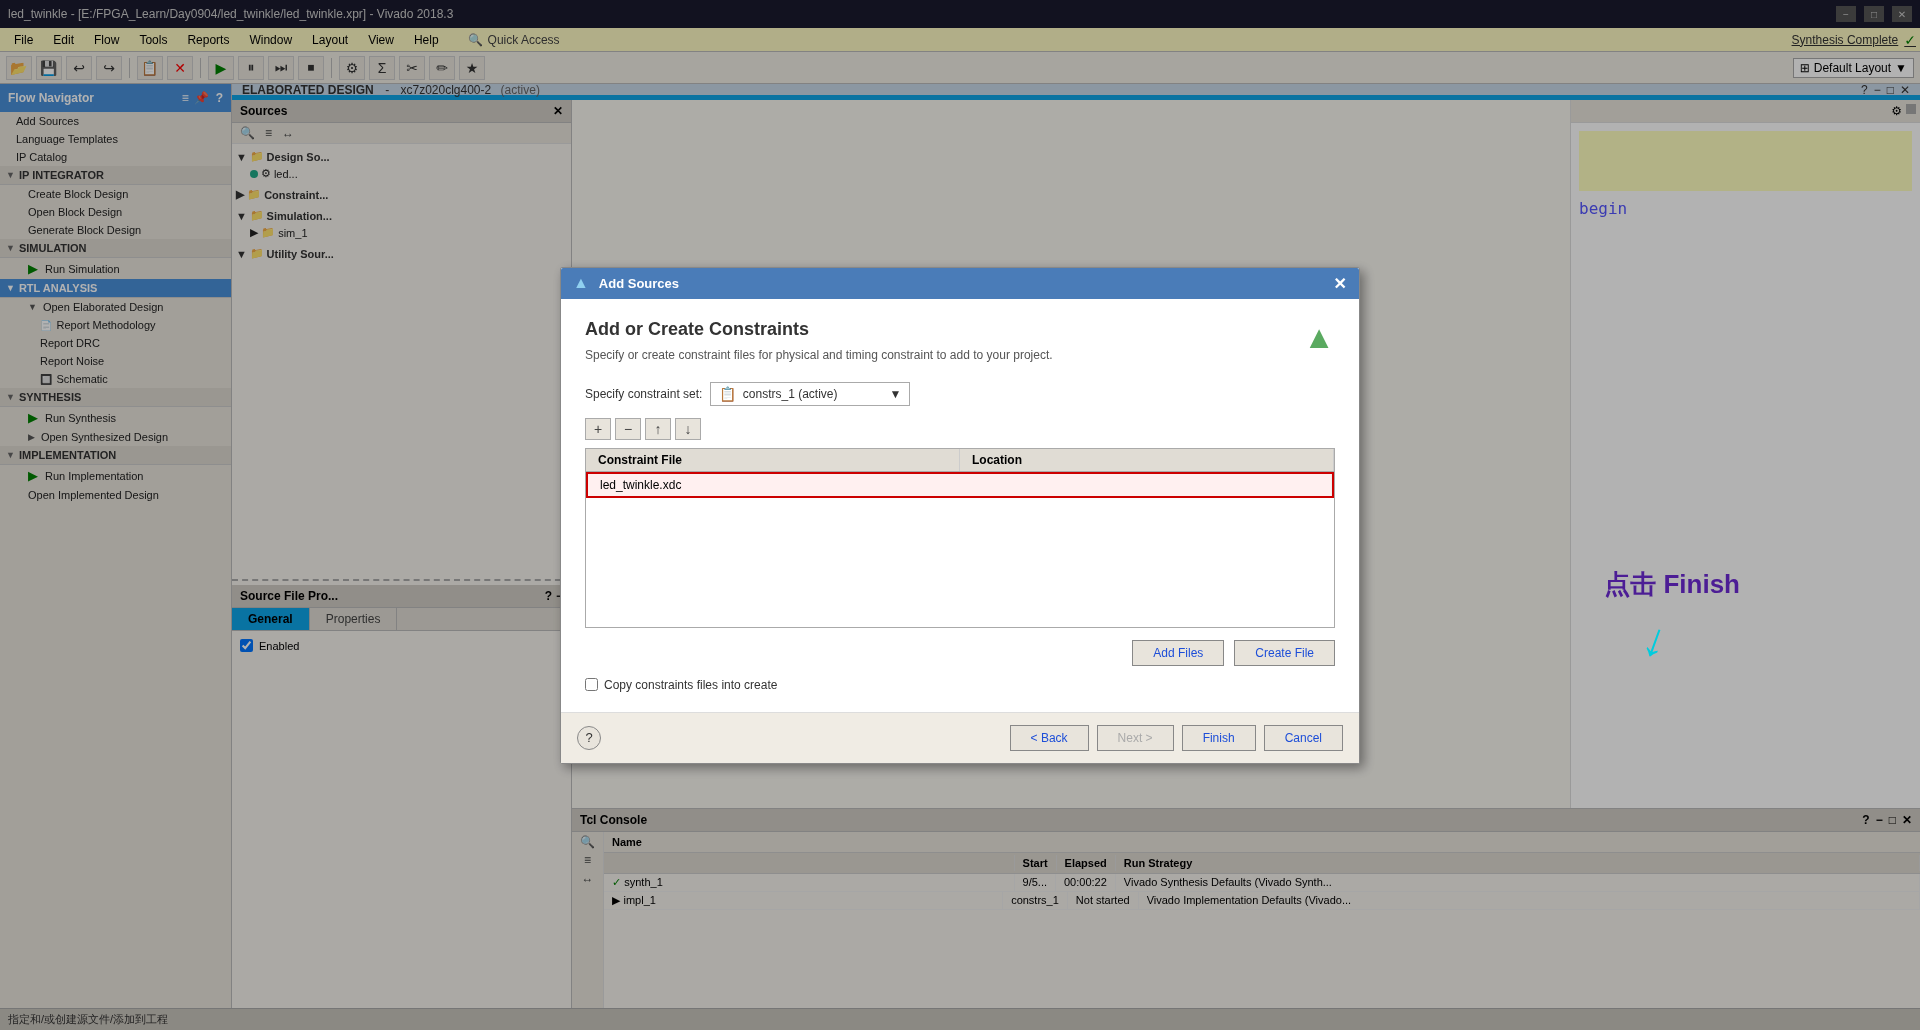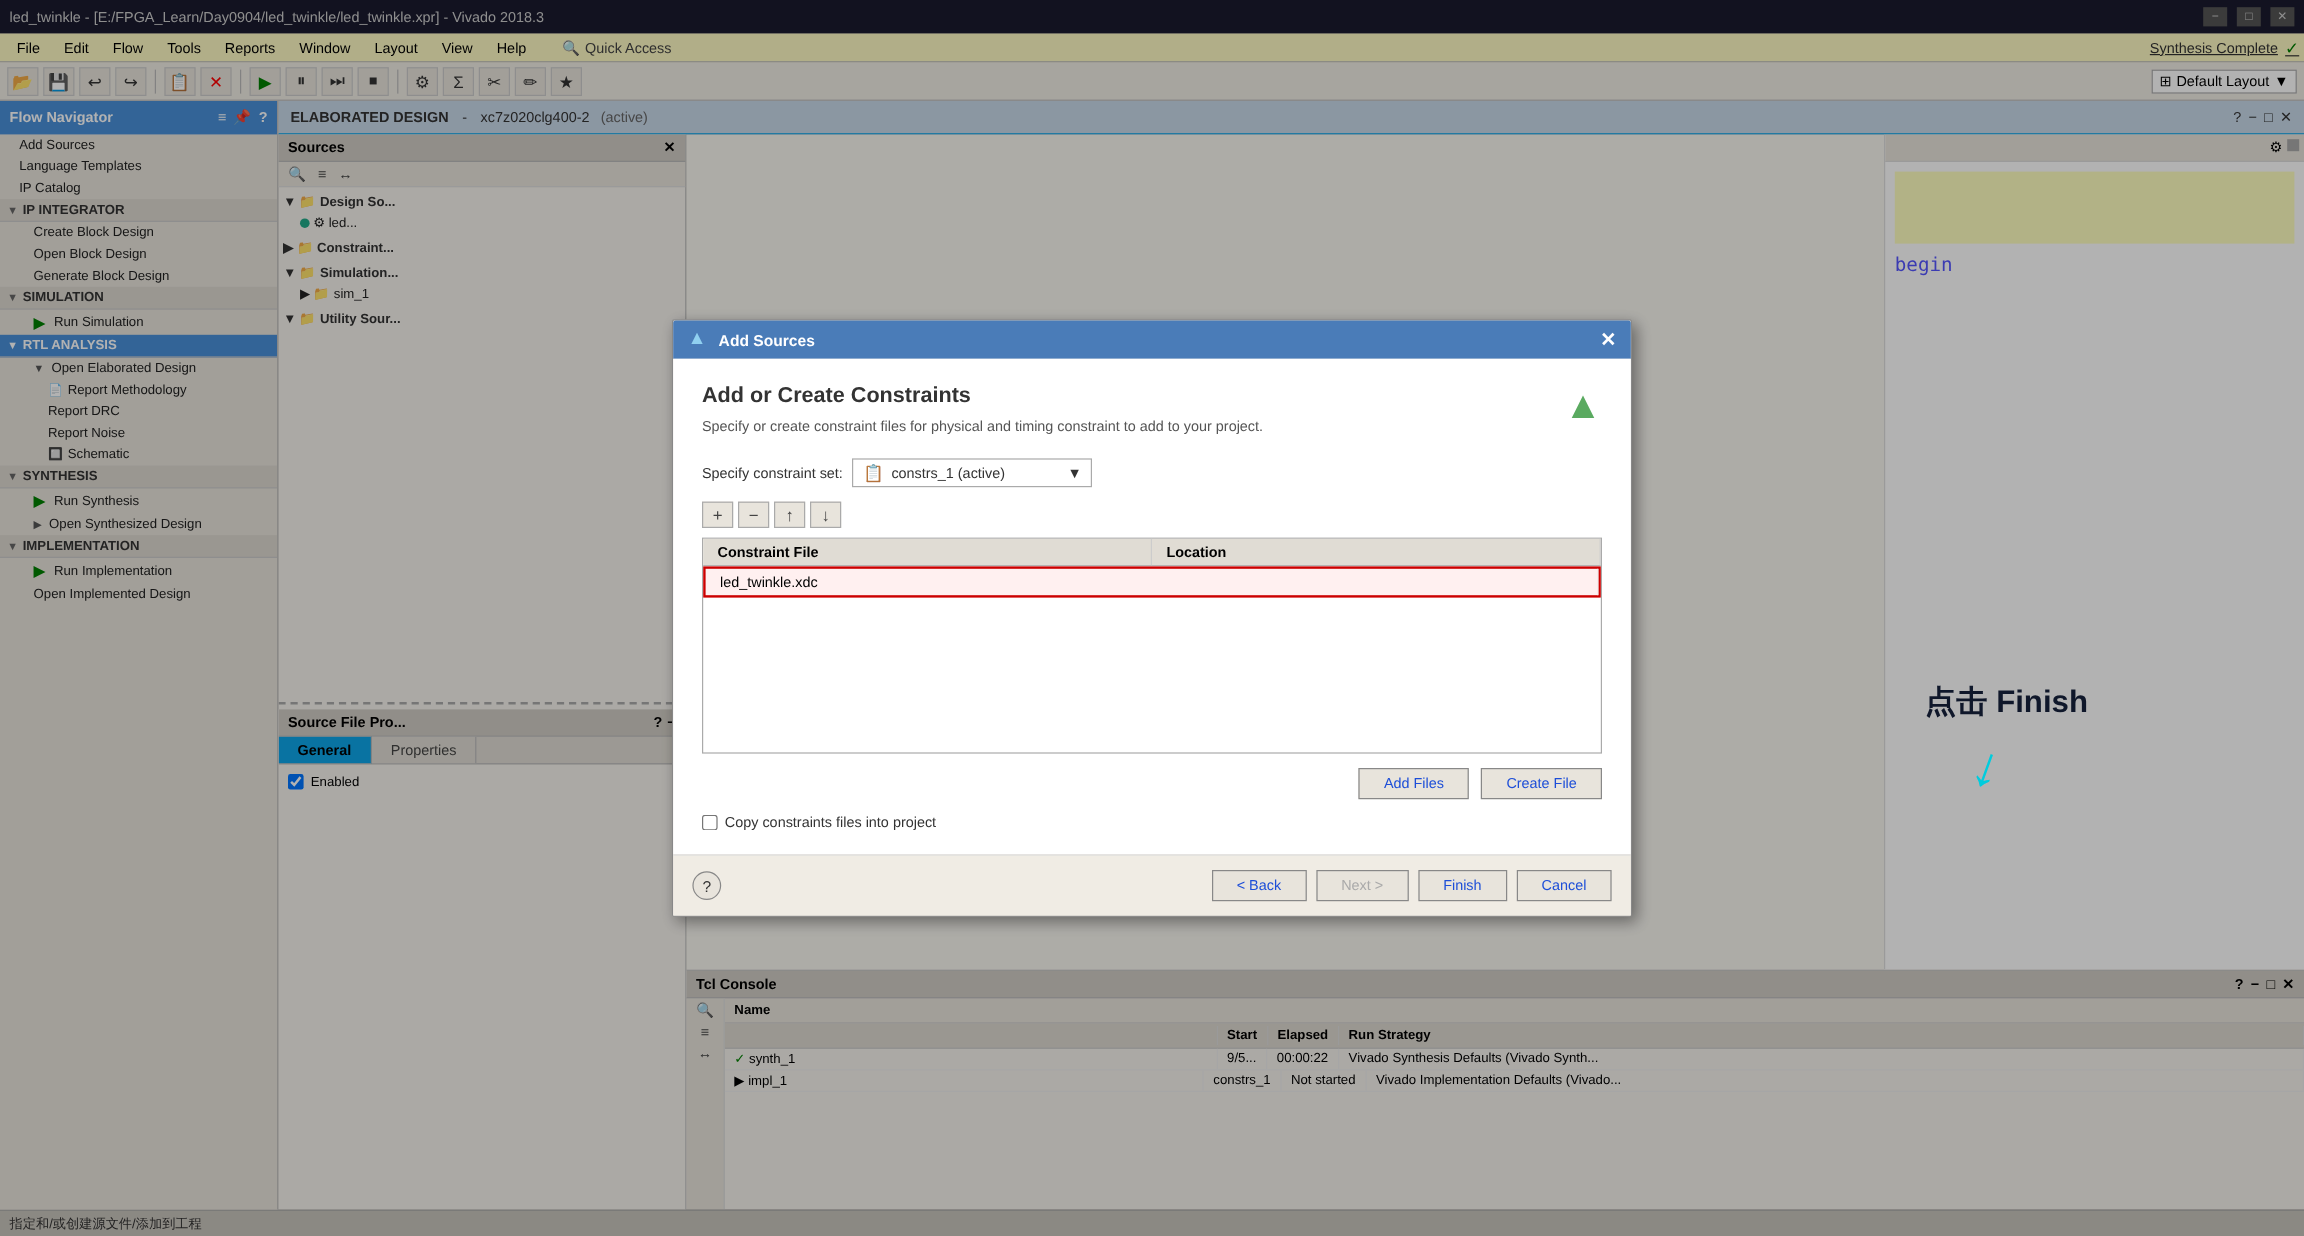--- a/index.html
+++ b/index.html
@@ -148,25 +148,25 @@
       flex-direction: column;
       overflow: hidden;
     }
 
     
     #elab-header {
       background: #c8d8e8;
       padding: 4px 10px;
       font-size: 12px;
       color: #333;
-      border-bottom: 1px solid #0ea5e9;
+      border-bottom: 5px solid #0ea5e9;
       display: flex;
       align-items: center;
       justify-content: space-between;
-      height: 28px;
+      height: 16px;
     }
     #elab-header .elab-title { font-weight: bold; }
     #sources-panel {
       width: 340px;
       background: #f5f2ed;
       border-right: 1px solid #bbb;
       display: flex;
       flex-direction: column;
     }
     #sources-header {
@@ -811,32 +811,32 @@
         </div>
       </div>
 
       <div style="display:flex;justify-content:flex-end;gap:10px;margin-top:12px;">
         <button class="modal-btn">Add Files</button>
         <button class="modal-btn">Create File</button>
       </div>
 
       <div class="modal-checkbox-row">
         <input type="checkbox" style="">
-        <span>Copy constraints files into project</span>
+        <span>Copy constraints files into create</span>
       </div>
     </div>
 
     <div id="modal-footer">
       <div class="help-btn">?</div>
       <div class="footer-btns">
         <button class="modal-btn">&lt; Back</button>
         <button class="modal-btn disabled">Next &gt;</button>
         <button class="modal-btn finish">Finish</button>
         <button class="modal-btn">Cancel</button>
       </div>
     </div>
   </div>
 
   <div style="position:fixed;right:180px;top:55%;z-index:2000;pointer-events:none;">
-    <div style="font-size:26px;font-weight:bold;color:#0f172a;">点击 Finish</div>
+    <div style="font-size:26px;font-weight:bold;color:#4c1d95;">点击 Finish</div>
     <div style="font-size:48px;color:#00ccdd;transform:rotate(20deg);display:inline-block;margin-left:40px;margin-top:10px;">↓</div>
   </div>
 </div>
 
 </body></html>

